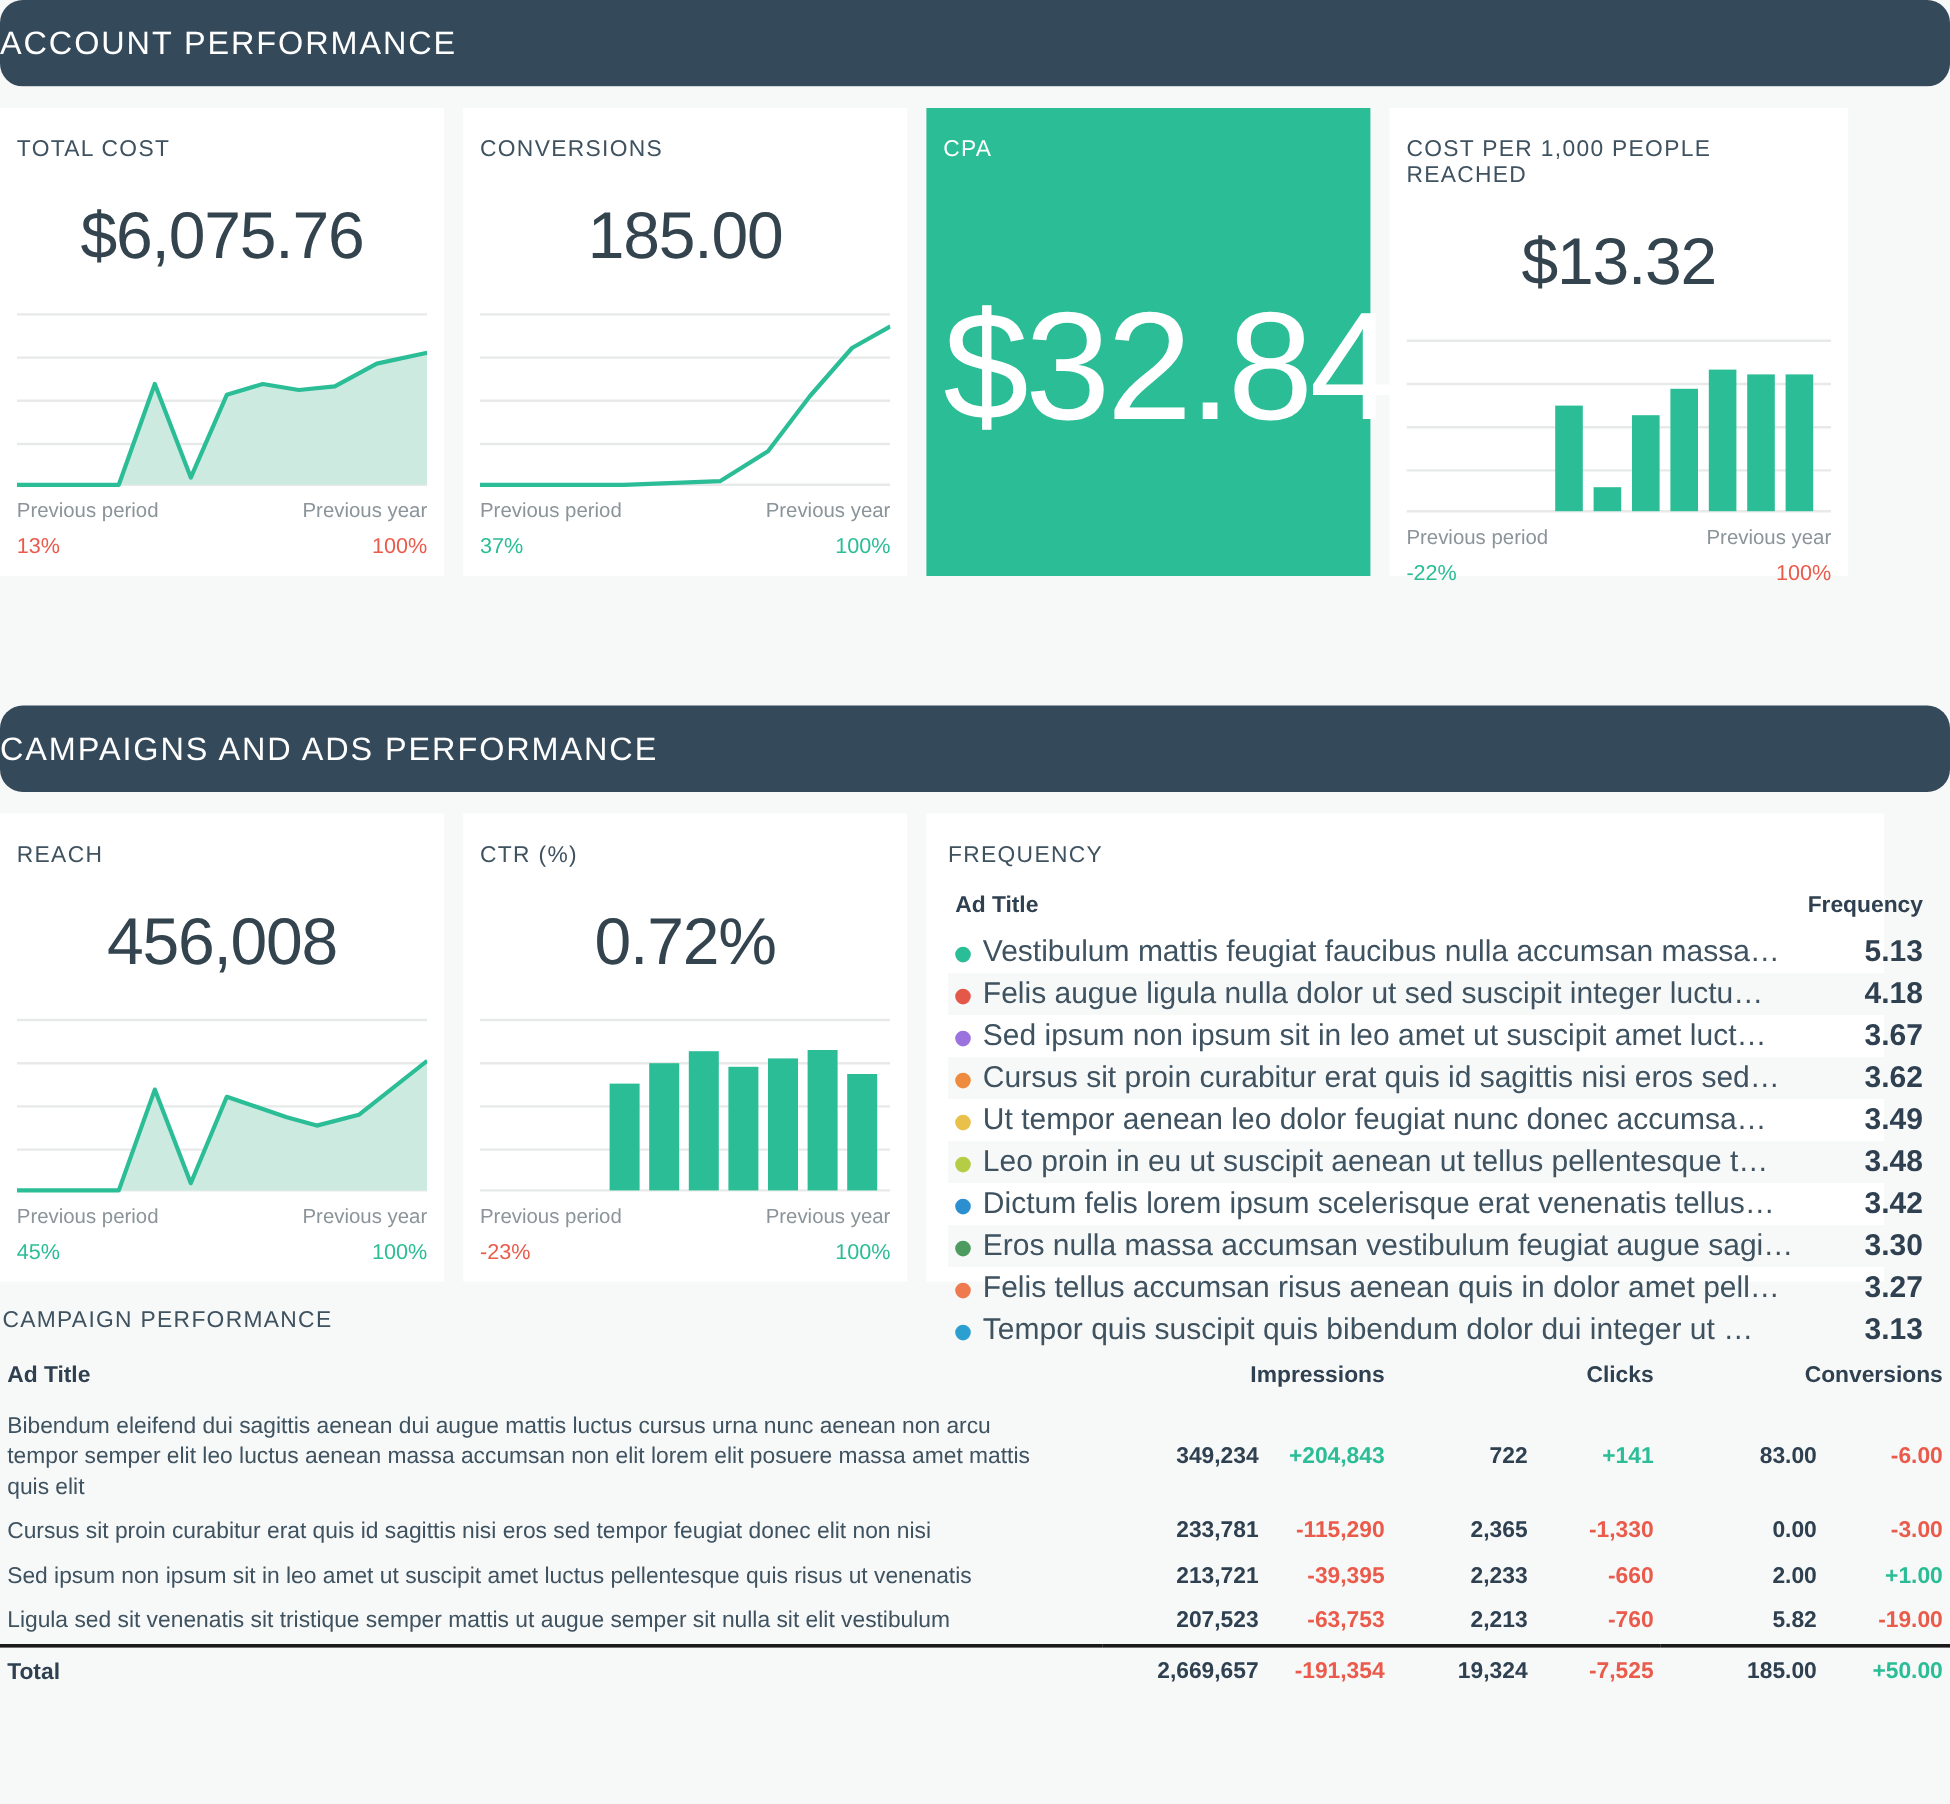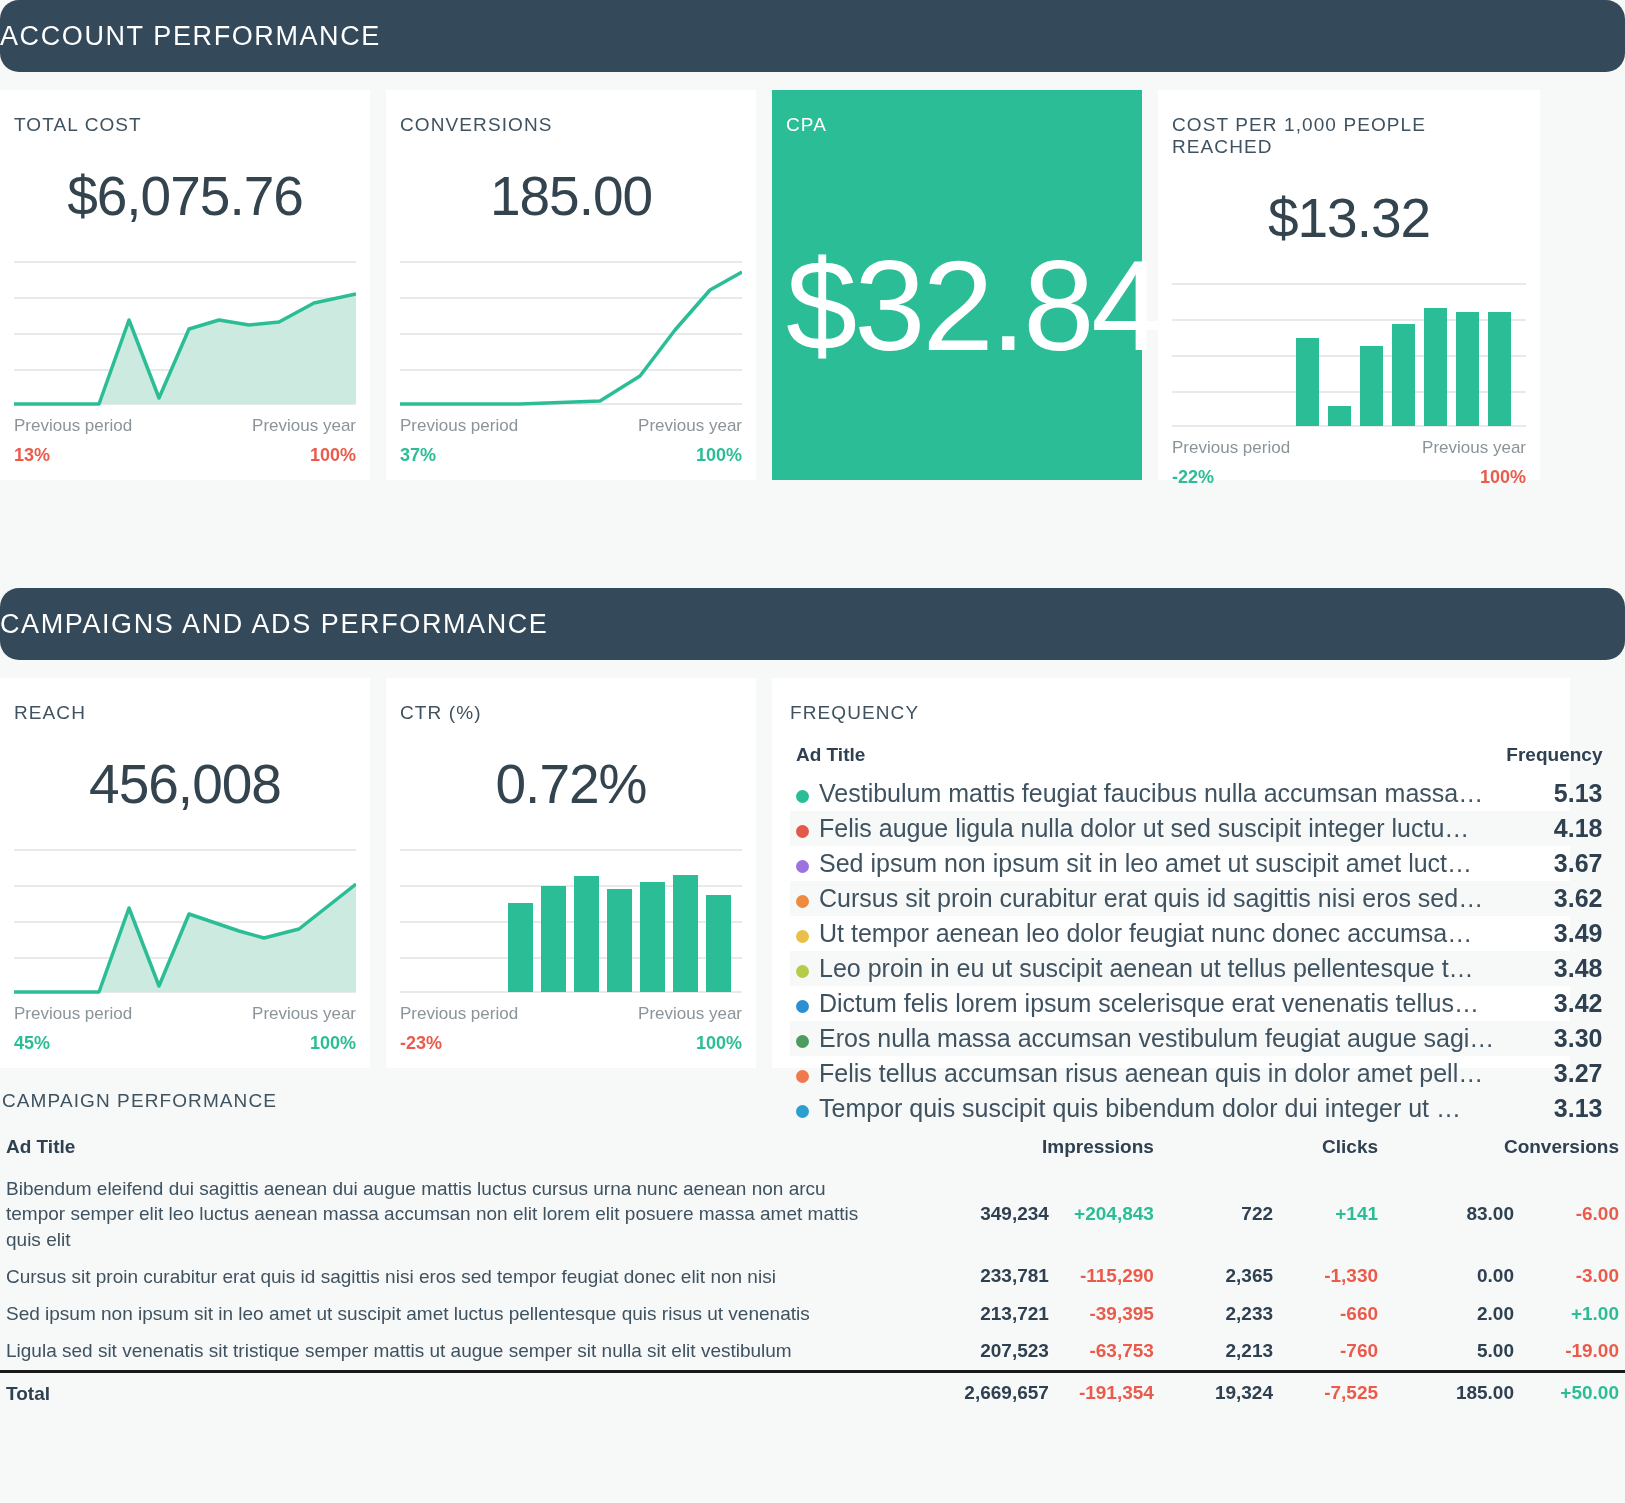--- a/index.html
+++ b/index.html
@@ -61,21 +61,21 @@
     letter-spacing: -3px;
   }
 
   .spark { position: relative; height: 150px; margin-top: 30px; }
   .spark svg { display: block; width: 100%; height: 100%; }
 
   .kpi-foot { display: flex; justify-content: space-between; margin-top: 8px; }
   .kpi-foot .fcol { display: flex; flex-direction: column; }
   .kpi-foot .fcol.right { align-items: flex-end; }
   .kpi-foot .flabel { font-size: 17px; color: #8a9499; font-weight: 400; }
-  .kpi-foot .fval { font-size: 18px; font-weight: bold; margin-top: 9px; }
+  .kpi-foot .fval { font-size: 18px; font-weight: normal; margin-top: 9px; }
   .pos { color: #2bbd96; }
   .neg { color: #ea5b4c; }
 
   
   .camp-row { display: flex; gap: 16px; padding-top: 18px; }
   .freq-card {
     background: #ffffff;
     width: 798px;
     height: 390px;
     padding: 24px 18px 10px 18px;
@@ -420,21 +420,21 @@
               </span>
           </td>
           <td class="val">
             <span class="pairwrap">
                 <span class="num">2,213</span>
                 <span class="dlt neg">-760</span>
               </span>
           </td>
           <td class="val">
             <span class="pairwrap">
-                <span class="num">5.00</span>
+                <span class="num">5.82</span>
                 <span class="dlt neg">-19.00</span>
               </span>
           </td>
         </tr>
         <tr class="total">
           <td class="title">Total</td>
           <td class="val">
             <span class="pairwrap">
                 <span class="num">2,669,657</span>
                 <span class="dlt neg">-191,354</span>

